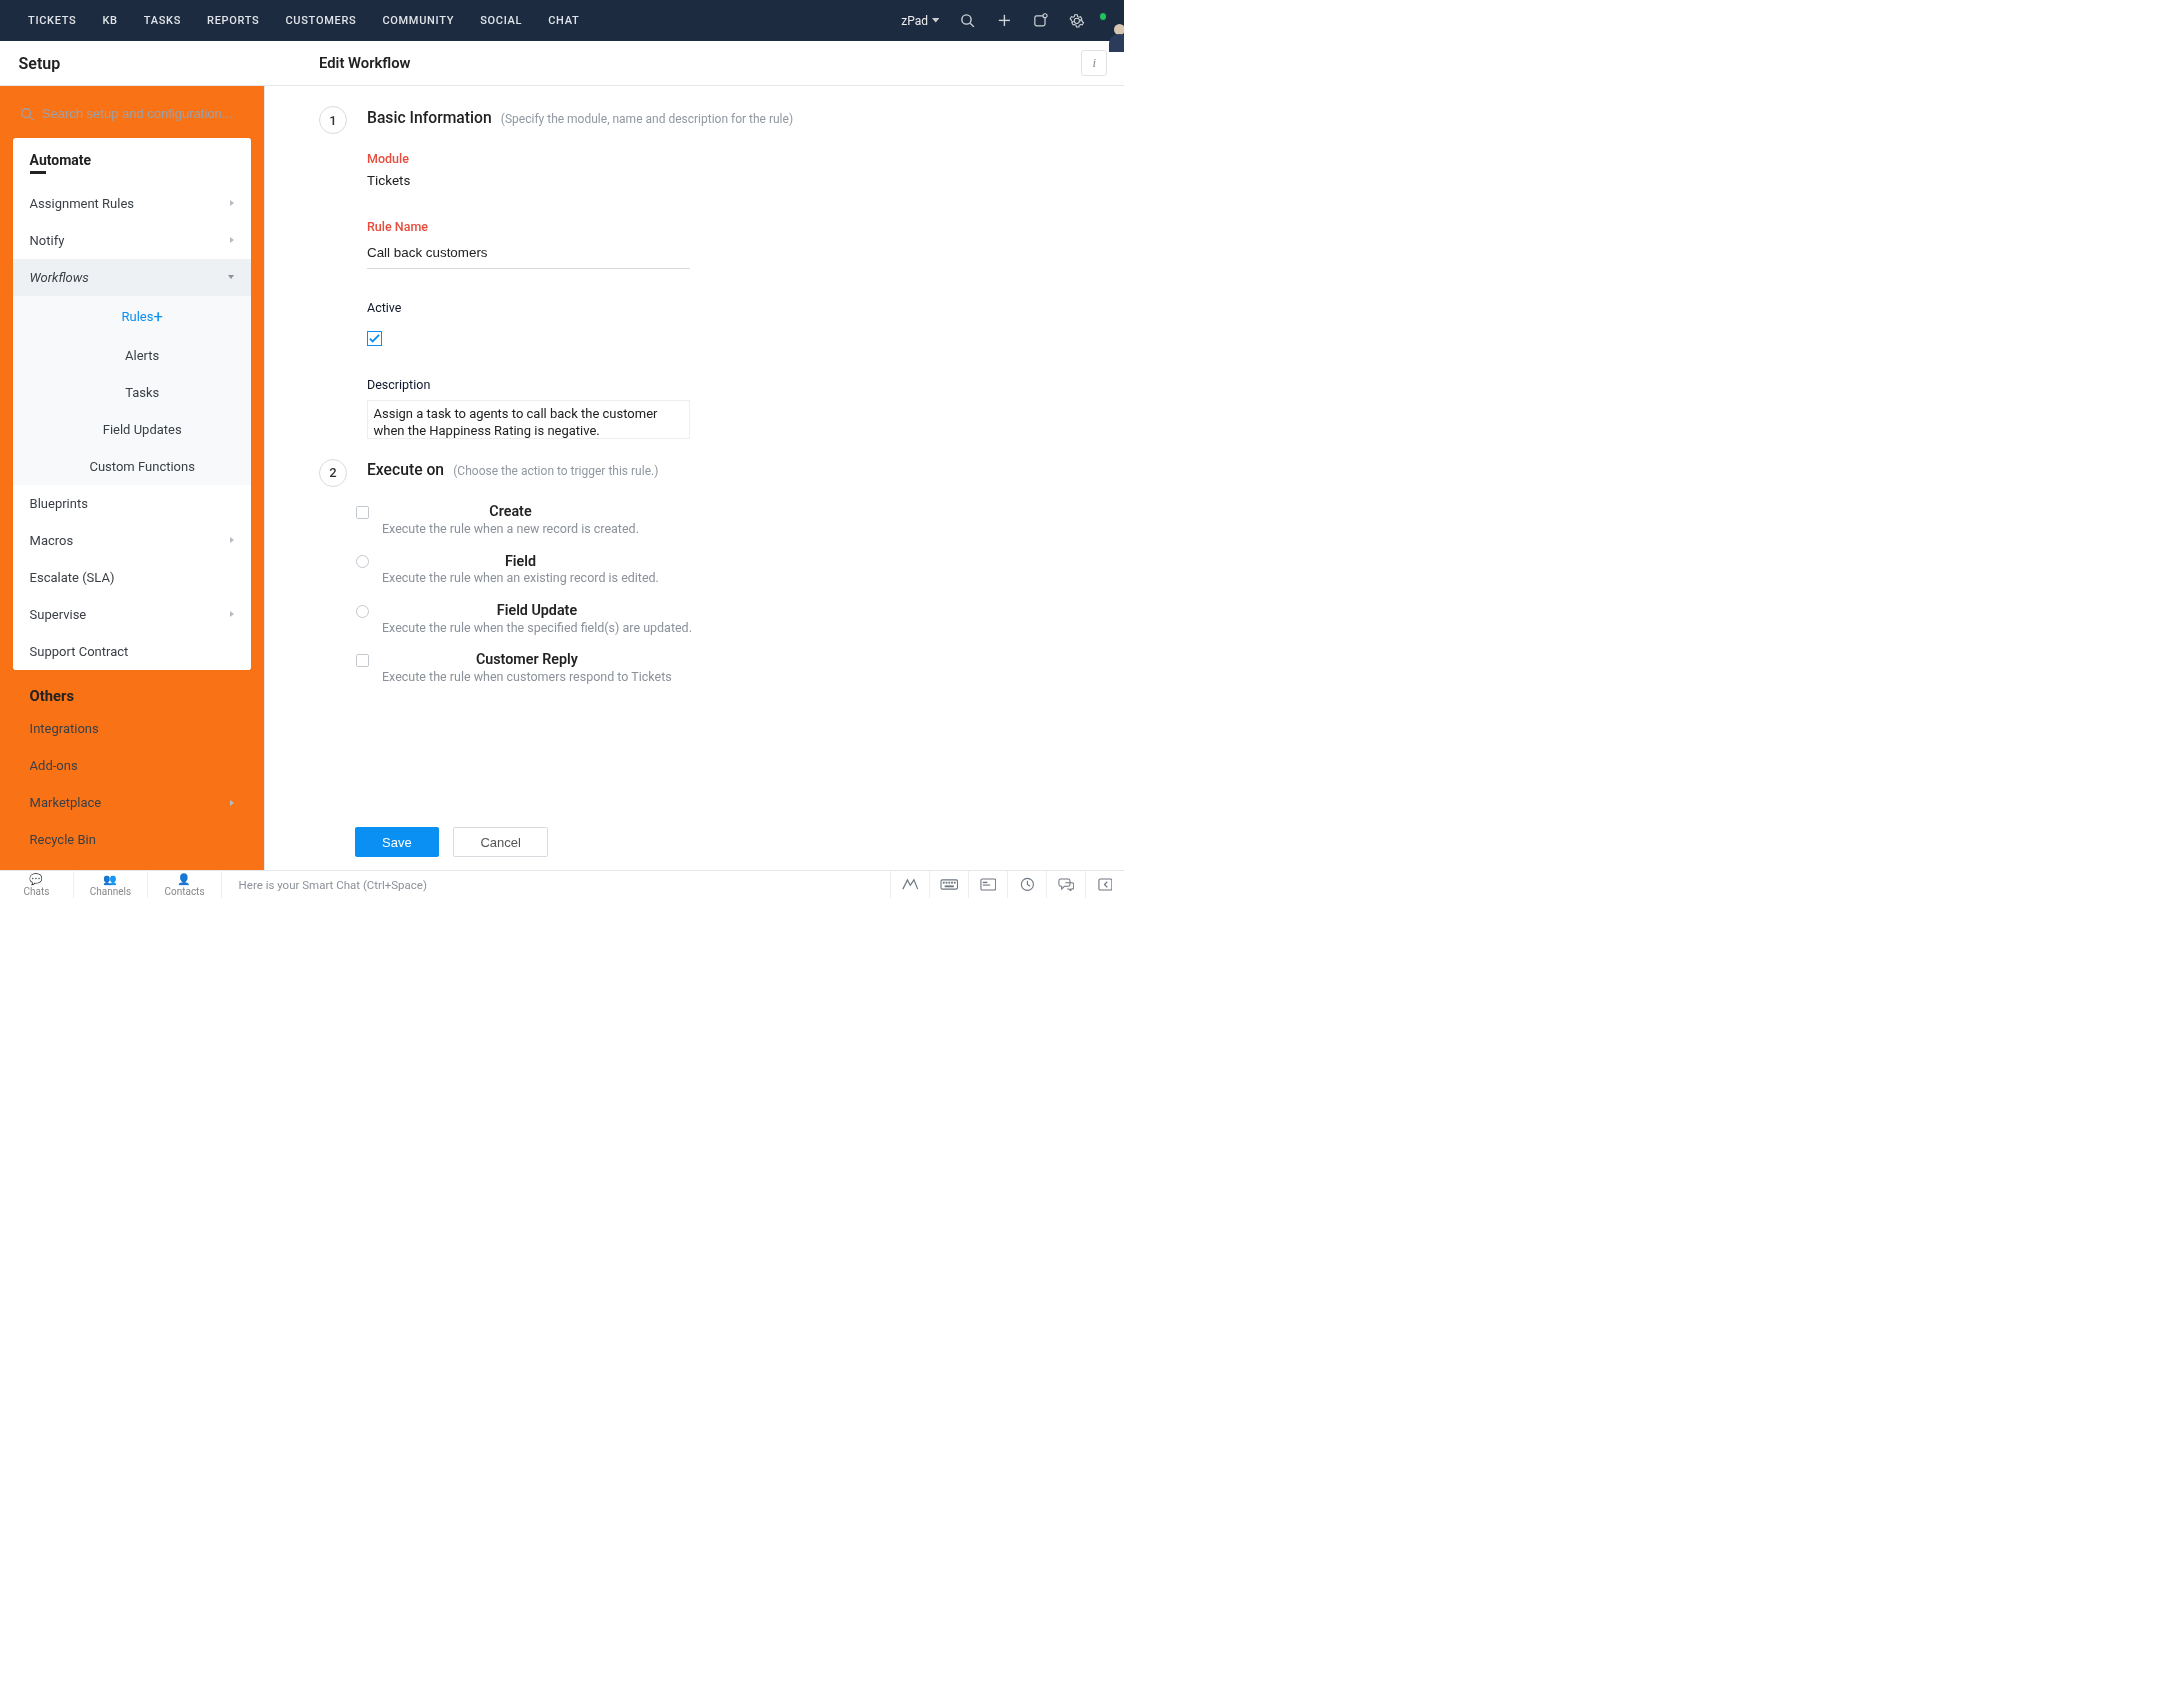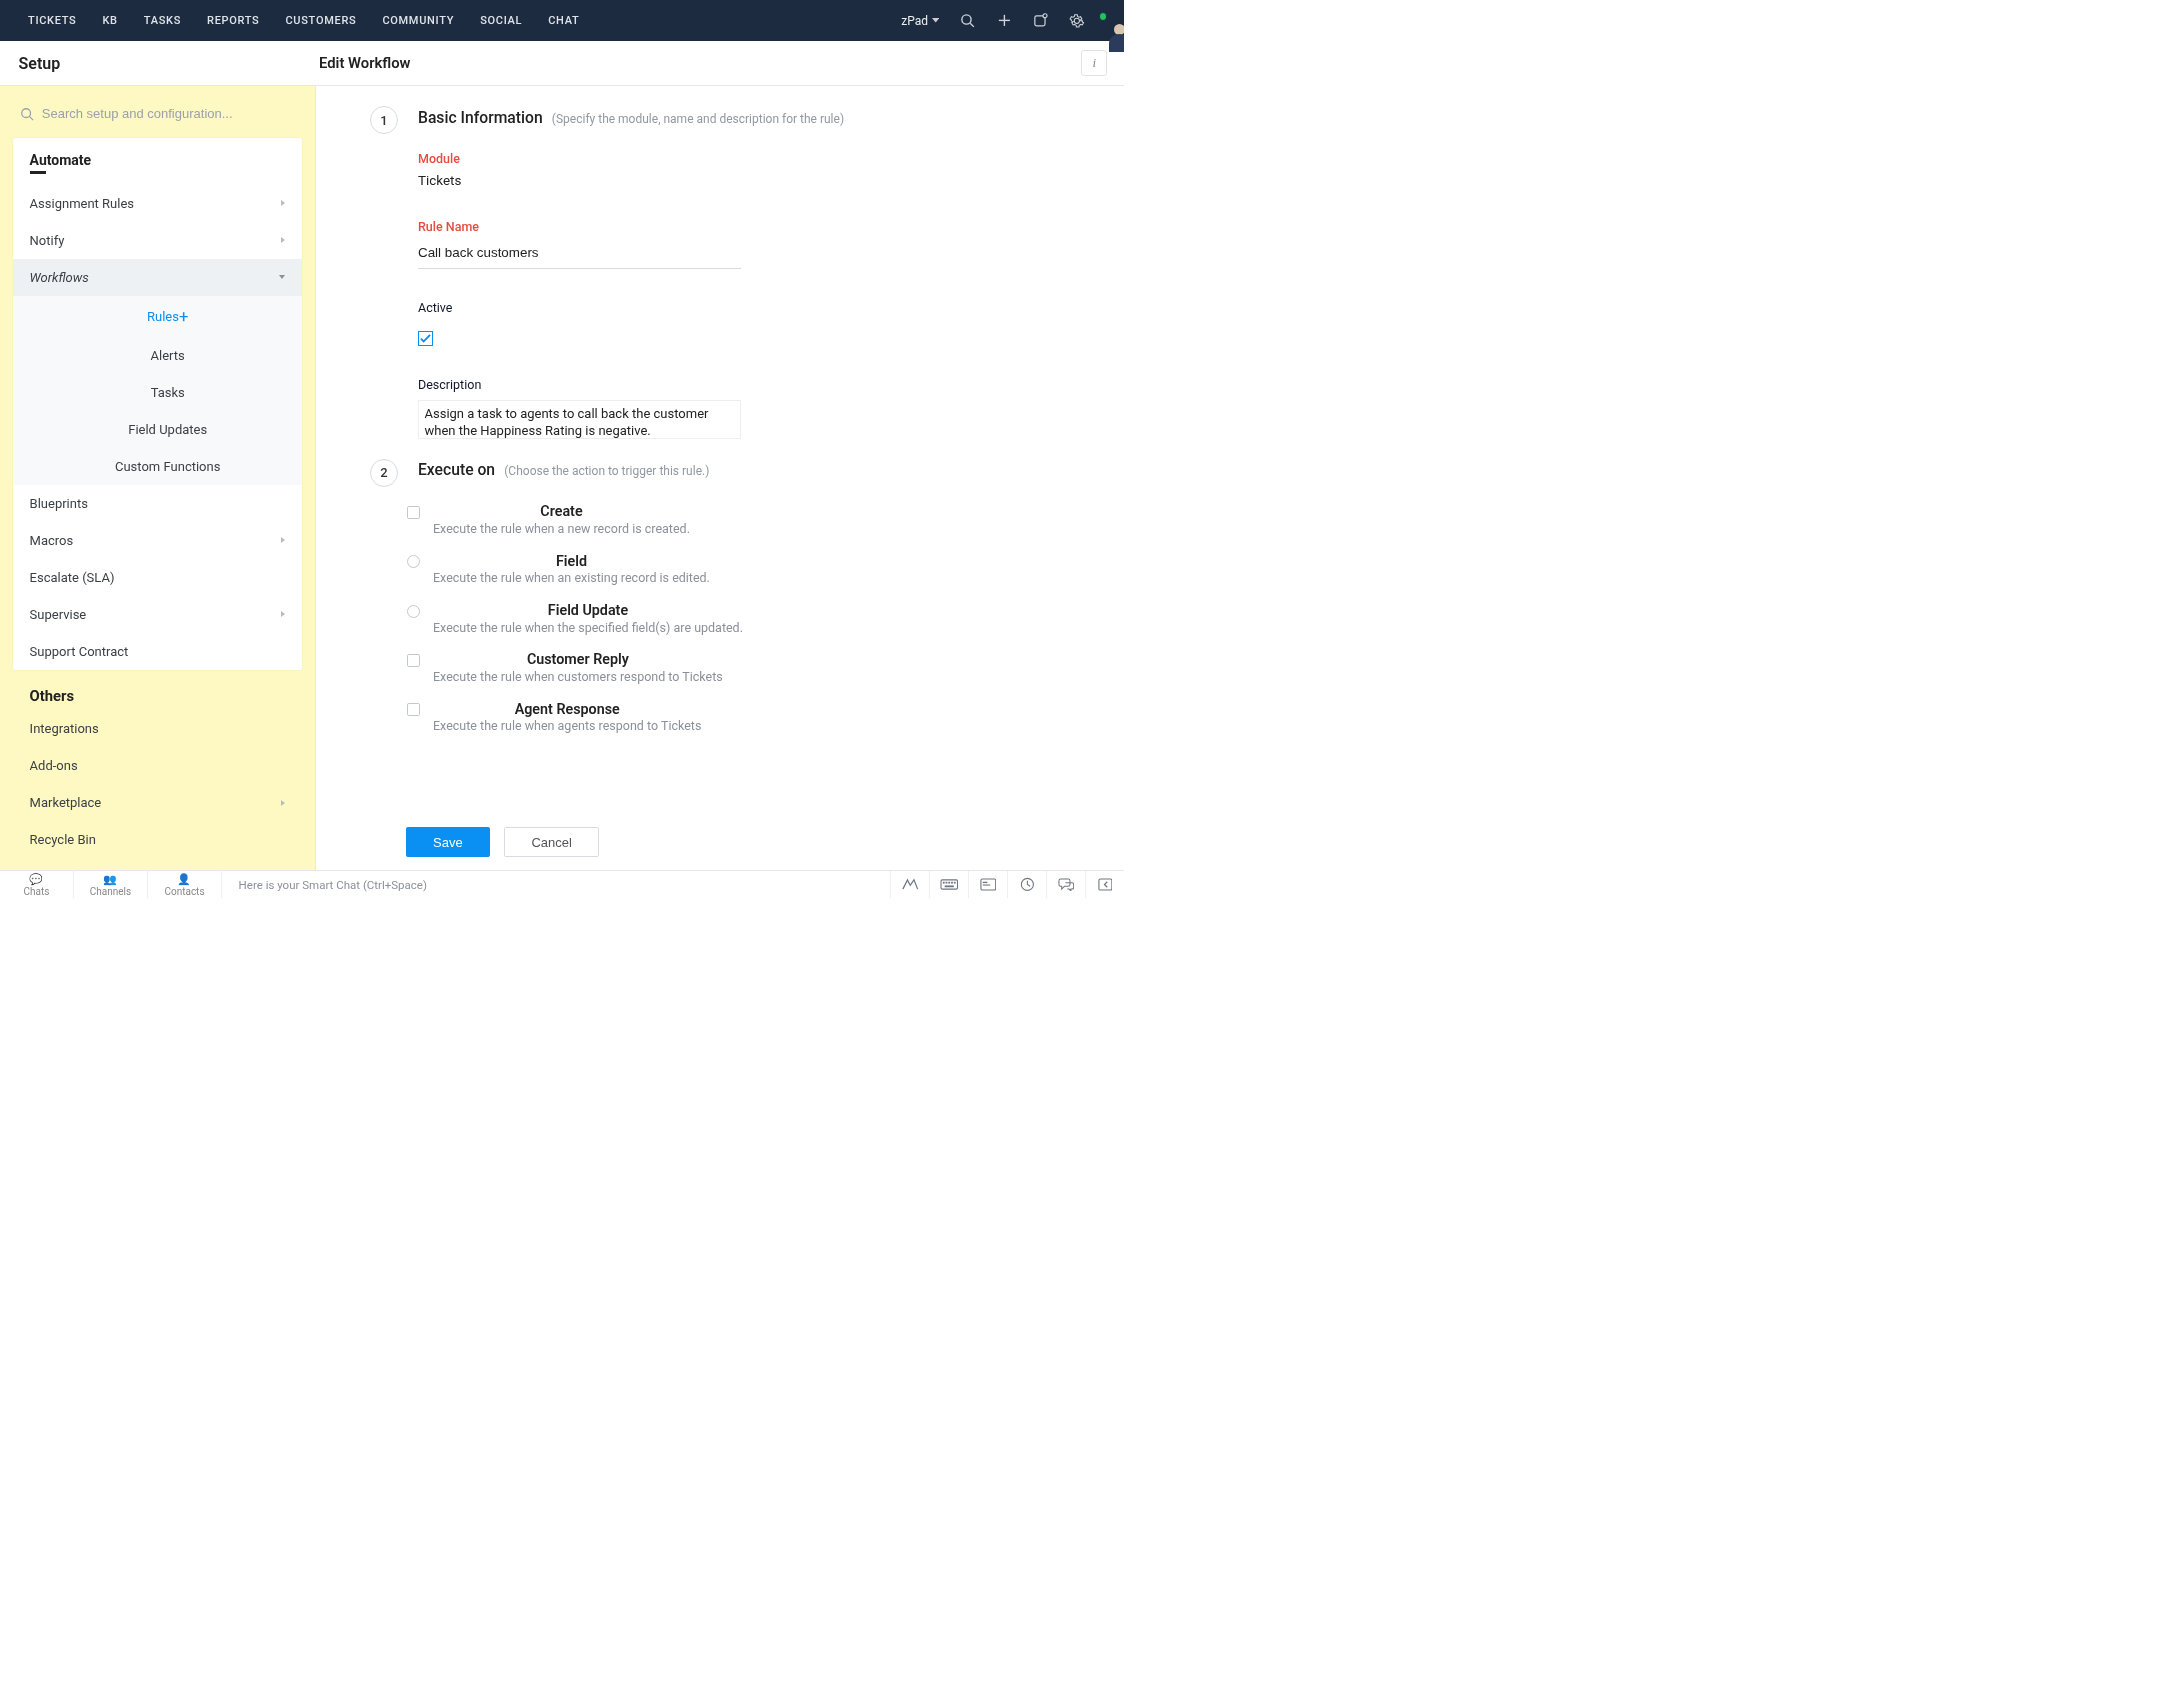--- a/index.html
+++ b/index.html
@@ -64,22 +64,22 @@
   border-radius: 2.8px;
   margin-right: 16.6px;
   display: flex; align-items: center; justify-content: center;
   color: #888; font-style: italic; font-family: serif;
   cursor:pointer;
 }
 
 
 .layout { display: flex; height: calc(100% - 41px - 45px - 28px); }
 .sidebar {
-  width: 316px;
-  background: #fef9c3;
+  width: 265px;
+  background: #f97316;
   border-right: 0.9px solid #e5e7eb;
   padding: 20px 13px 0 13px;
   overflow-y: auto;
 }
 .search-wrap { display: flex; align-items: center; gap: 7.4px; color: #9aa1ab; padding: 0 7.4px 16.6px 7.4px; }
 .search-wrap input {
   border: none; background: transparent; outline: none;
   font-size: 13px; color: #333; flex: 1;
 }
 .search-wrap input::placeholder { color: #9aa1ab; }
@@ -423,27 +423,20 @@
           <div class="opt-desc">Execute the rule when the specified field(s) are updated.</div>
         </div>
       </div>
       <div class="opt-row">
         <div class="opt-ctrl"></div>
         <div>
           <div class="opt-title">Customer Reply</div>
           <div class="opt-desc">Execute the rule when customers respond to Tickets</div>
         </div>
       </div>
-      <div class="opt-row">
-        <div class="opt-ctrl"></div>
-        <div>
-          <div class="opt-title">Agent Response</div>
-          <div class="opt-desc">Execute the rule when agents respond to Tickets</div>
-        </div>
-      </div>
     </div>
 
     <div class="footer-bar">
       <button class="btn btn-primary">Save</button>
       <button class="btn btn-secondary">Cancel</button>
     </div>
   </div>
 </div>
 
 <div class="bottombar">

